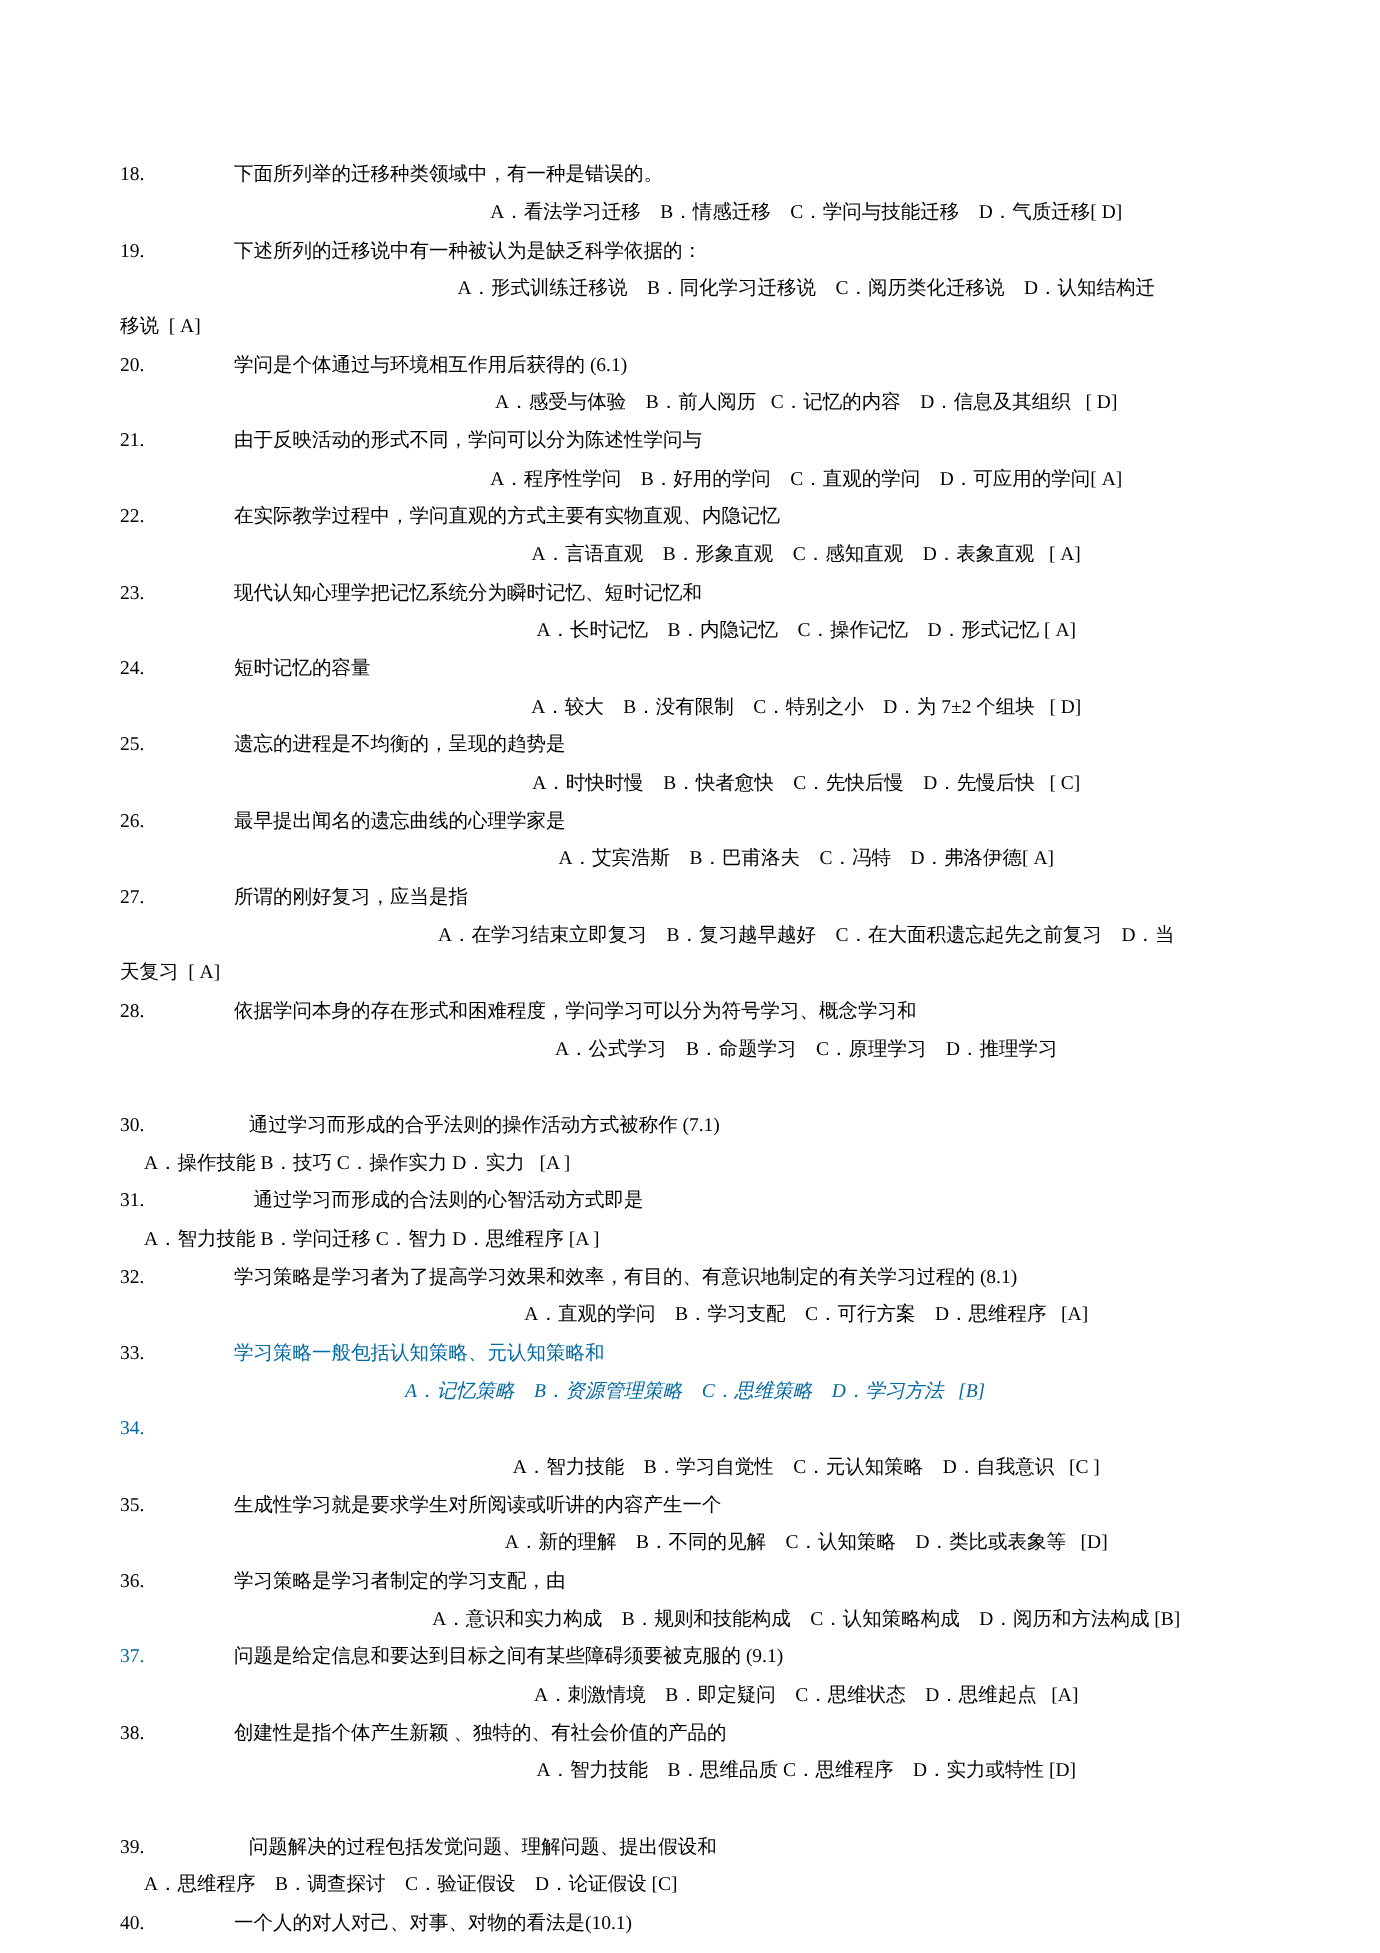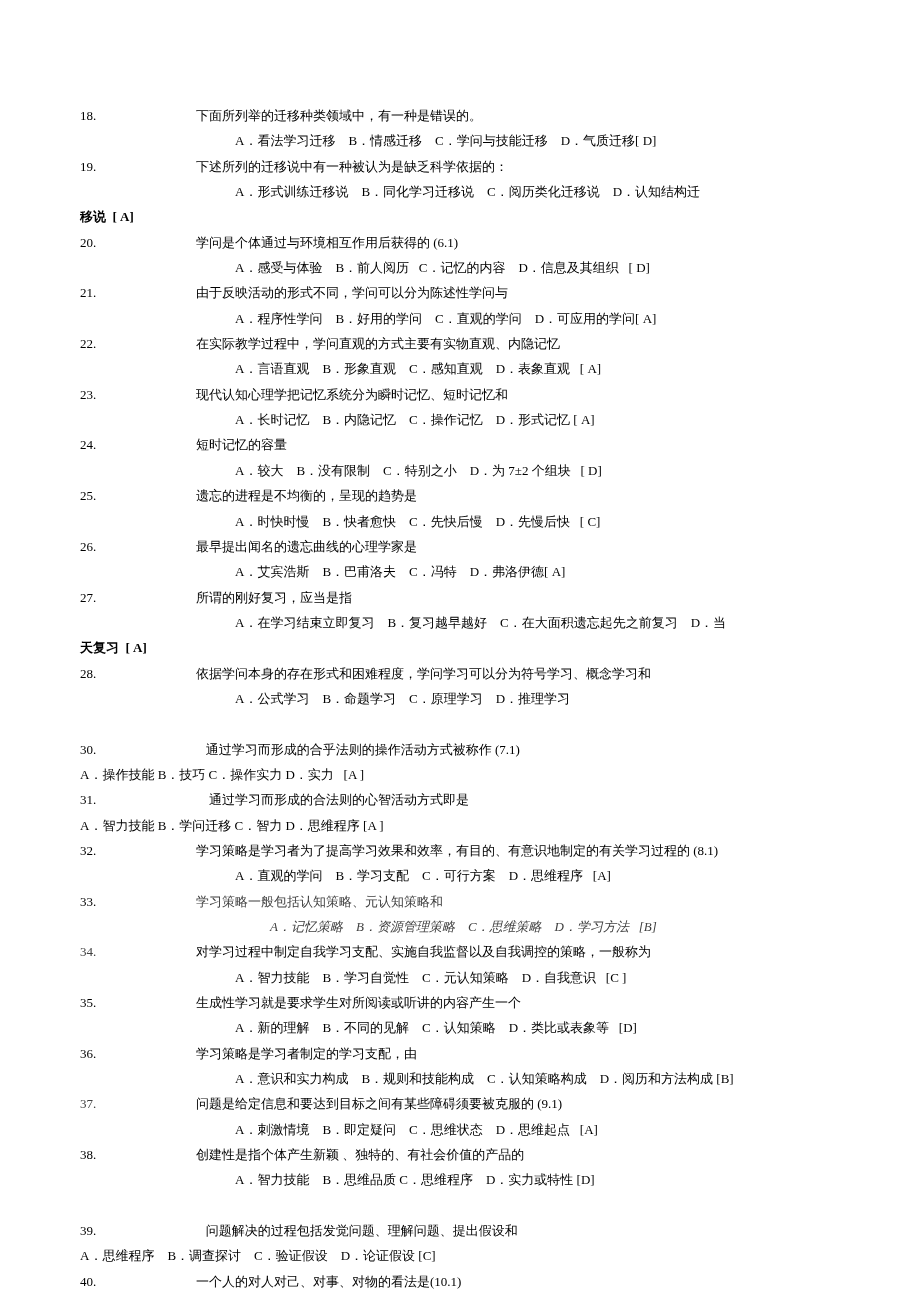--- a/index.html
+++ b/index.html
@@ -22,36 +22,36 @@
     display: flex;
     align-items: flex-start;
     white-space: pre-wrap;
   }
   .q-num {
     width: 76px;
     flex-shrink: 0;
   }
   .q-text {
     flex: 1;
-    margin-left: 40px;
   }
   .opt-indent {
     padding-left: 155px;
     white-space: pre-wrap;
+    text-align: center;
   }
   .opt-indent-narrow {
     padding-left: 0;
     white-space: pre-wrap;
+    margin-left: 16px;
   }
   .continuation {
     padding-left: 0;
     white-space: pre-wrap;
-    font-weight: bold;
   }
-  .red { color: #404040; }
+  .red { color: #0369a1; }
 </style>
 </head>
 <body>
 
 <div class="page" id="page-root">
     <div class="q-row"><span class="q-num">18.</span><span class="q-text">下面所列举的迁移种类领域中，有一种是错误的。</span></div>
     <div class="opt-indent">A．看法学习迁移    B．情感迁移    C．学问与技能迁移    D．气质迁移[ D]</div>
     <div class="q-row"><span class="q-num">19.</span><span class="q-text">下述所列的迁移说中有一种被认为是缺乏科学依据的：</span></div>
     <div class="opt-indent">A．形式训练迁移说    B．同化学习迁移说    C．阅历类化迁移说    D．认知结构迁</div>
     <div class="continuation">移说  [ A]</div>
@@ -76,21 +76,21 @@
     <div class="opt-indent">A．公式学习    B．命题学习    C．原理学习    D．推理学习</div>
     <div style="height: 1.95em;"></div>
     <div class="q-row"><span class="q-num">30.</span><span class="q-text">   通过学习而形成的合乎法则的操作活动方式被称作 (7.1)</span></div>
     <div class="opt-indent-narrow">A．操作技能 B．技巧 C．操作实力 D．实力   [A ]</div>
     <div class="q-row"><span class="q-num">31.</span><span class="q-text">    通过学习而形成的合法则的心智活动方式即是</span></div>
     <div class="opt-indent-narrow">A．智力技能 B．学问迁移 C．智力 D．思维程序 [A ]</div>
     <div class="q-row"><span class="q-num">32.</span><span class="q-text">学习策略是学习者为了提高学习效果和效率，有目的、有意识地制定的有关学习过程的 (8.1)</span></div>
     <div class="opt-indent">A．直观的学问    B．学习支配    C．可行方案    D．思维程序   [A]</div>
     <div class="q-row"><span class="q-num">33.</span><span class="q-text red">学习策略一般包括认知策略、元认知策略和</span></div>
     <div class="red" style="padding-left: 190px; white-space: pre-wrap; font-style: italic;">A．记忆策略    B．资源管理策略    C．思维策略    D．学习方法   [B]</div>
-    <div class="q-row"><span class="q-num red">34.</span><span class="q-text">对学习过程中制定自我学习支配、实施自我监督以及自我调控的策略，一般称为</span></div>
+    <div class="q-row"><span class="q-num red">34.</span></div>
     <div class="opt-indent">A．智力技能    B．学习自觉性    C．元认知策略    D．自我意识   [C ]</div>
     <div class="q-row"><span class="q-num">35.</span><span class="q-text">生成性学习就是要求学生对所阅读或听讲的内容产生一个</span></div>
     <div class="opt-indent">A．新的理解    B．不同的见解    C．认知策略    D．类比或表象等   [D]</div>
     <div class="q-row"><span class="q-num">36.</span><span class="q-text">学习策略是学习者制定的学习支配，由</span></div>
     <div class="opt-indent">A．意识和实力构成    B．规则和技能构成    C．认知策略构成    D．阅历和方法构成 [B]</div>
     <div class="q-row"><span class="q-num red">37.</span><span class="q-text">问题是给定信息和要达到目标之间有某些障碍须要被克服的 (9.1)</span></div>
     <div class="opt-indent">A．刺激情境    B．即定疑问    C．思维状态    D．思维起点   [A]</div>
     <div class="q-row"><span class="q-num">38.</span><span class="q-text">创建性是指个体产生新颖 、独特的、有社会价值的产品的</span></div>
     <div class="opt-indent">A．智力技能    B．思维品质 C．思维程序    D．实力或特性 [D]</div>
     <div style="height: 1.95em;"></div>

